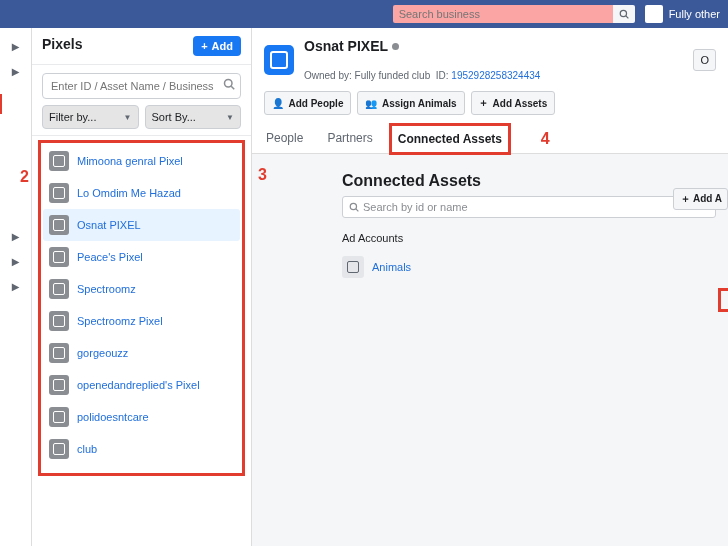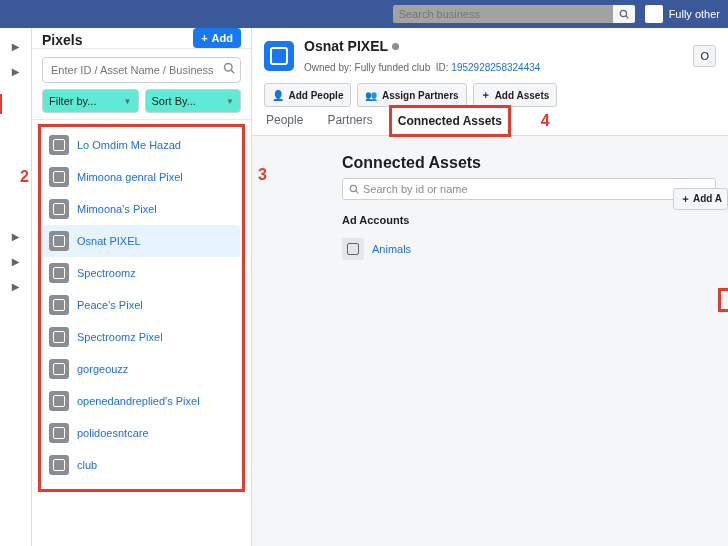--- a/index.html
+++ b/index.html
@@ -1,75 +1,75 @@
 <!DOCTYPE html>
 <html><head>
 <meta charset="utf-8">
 <style>
   * { box-sizing: border-box; margin: 0; padding: 0; font-family: Helvetica, Arial, sans-serif; }
   body { background: #f5f6f7; width: 728px; height: 546px; overflow: hidden; font-size: 12px; color: #1c1e21; }
 
   .topbar { background: #3b5998; height: 28px; display: flex; align-items: center; padding: 0 8px 0 0; color: #fff; }
   .topbar .spacer { flex: 1; }
   .searchwrap { display: flex; align-items: center; }
-  .searchwrap input { width: 220px; height: 18px; border: none; padding: 2px 6px; font-size: 11px; background: #a3a3a3; border-radius: 2px 0 0 2px; }
+  .searchwrap input { width: 220px; height: 18px; border: none; padding: 2px 6px; font-size: 11px; background: #fca5a5; border-radius: 2px 0 0 2px; }
   .searchwrap .sbtn { width: 22px; height: 18px; background: #f5f6f7; display: flex; align-items: center; justify-content: center; border-radius: 0 2px 2px 0; }
   .avatar { width: 18px; height: 18px; background: #fff; margin: 0 6px 0 10px; border-radius: 2px; }
   .uname { font-size: 11px; }
 
   .shell { display: flex; height: calc(100% - 28px); }
   .leftnav { width: 32px; background: #fff; border-right: 1px solid #ddd; display: flex; flex-direction: column; align-items: center; padding-top: 6px; position: relative; }
   .leftnav .chev { color: #606770; margin: 7px 0; font-size: 10px; }
   .leftnav .redtick { position: absolute; left: -14px; top: 66px; width: 16px; height: 20px; border: 3px solid #E23C2E; border-left: none; border-top: none; border-bottom: none; }
 
   .listcol { width: 220px; background: #fff; border-right: 1px solid #ddd; display: flex; flex-direction: column; position: relative; }
-  .listhead { display: flex; align-items: flex-end; justify-content: space-between; padding: 0 10px; border-bottom: 1px solid #e9eaeb; }
+  .listhead { display: flex; align-items: flex-start; justify-content: space-between; padding: 8px 10px; border-bottom: 1px solid #e9eaeb; }
   .listhead h2 { font-size: 14px; font-weight: 600; color: #1c1e21; }
   .addbtn { background: #1877f2; color: #fff; border-radius: 4px; padding: 4px 8px; font-size: 11px; font-weight: 600; display: flex; align-items: center; gap: 4px; }
   .filterrow { padding: 8px 10px 6px; border-bottom: 1px solid #e9eaeb; }
   .filterrow .idin { width: 100%; height: 26px; border: 1px solid #ccd0d5; border-radius: 4px; padding: 0 24px 0 8px; font-size: 11px; color: #606770; background: #fff; }
   .idinwrap { position: relative; margin-bottom: 6px; }
   .idinwrap .mag { position: absolute; right: 6px; top: 5px; color: #8a8d91; font-size: 12px; }
   .twosel { display: flex; gap: 6px; }
-  .selbox { flex: 1; height: 24px; border: 1px solid #ccd0d5; border-radius: 4px; background: #5eead4; display: flex; align-items: center; justify-content: space-between; padding: 0 6px; font-size: 11px; color: #1c1e21; }
+  .selbox { flex: 1; height: 24px; border: 1px solid #ccd0d5; border-radius: 4px; background: #e5e5e5; display: flex; align-items: center; justify-content: space-between; padding: 0 6px; font-size: 11px; color: #1c1e21; }
   .selbox .dd { color: #606770; font-size: 8px; }
 
   .pixellist { flex: 1; overflow: auto; padding: 4px 6px; position: relative; }
   .plbox { border: 3px solid #E23C2E; padding: 2px 2px 8px 2px; }
   .pitem { display: flex; align-items: center; gap: 8px; padding: 6px 6px; cursor: pointer; border-radius: 3px; }
   .pitem.sel { background: #e7f3ff; }
   .picon { width: 20px; height: 20px; background: #8a8d91; border-radius: 3px; flex-shrink: 0; position: relative; }
   .picon::after { content:""; position:absolute; inset:4px; border:1.5px solid #fff; border-radius:2px; }
   .pname { color: #216fdb; font-size: 11px; }
 
   .main { flex: 1; background: #f5f6f7; display: flex; flex-direction: column; overflow: hidden; }
   .mhead { background: #fff; padding: 10px 12px 0 12px; border-bottom: 1px solid #ddd; }
   .titlerow { display: flex; align-items: center; gap: 10px; }
   .bigicon { width: 30px; height: 30px; background: #1877f2; border-radius: 5px; position: relative; flex-shrink:0; }
   .bigicon::after { content:""; position:absolute; inset:6px; border:2px solid #fff; border-radius:3px; }
   .tinfo h1 { font-size: 14px; font-weight: 600; display:flex; align-items:center; gap:4px; }
   .dot { width:7px; height:7px; border-radius:50%; background:#8a8d91; display:inline-block; }
-  .tinfo .sub { font-size: 10px; color: #606770; margin-top: 8px; }
+  .tinfo .sub { font-size: 10px; color: #606770; margin-top: 16px; }
   .tinfo .sub .link { color: #216fdb; }
   .obtn { margin-left: auto; border:1px solid #ccd0d5; background:#f5f6f7; border-radius:3px; padding:4px 6px; font-size:11px; }
 
   .actrow { display:flex; gap:6px; margin-top:10px; }
   .actbtn { border:1px solid #ccd0d5; background:#f5f6f7; border-radius:3px; padding:4px 7px; font-size:10px; font-weight:600; display:flex; align-items:center; gap:4px; }
 
-  .tabs { display:flex; gap:20px; position:relative; }
+  .tabs { display:flex; gap:20px; margin-top:10px; position:relative; }
   .tab { padding:6px 2px 8px; font-size:12px; color:#606770; cursor:pointer; }
   .tab.active { color:#1c1e21; font-weight:600; }
   .tabhl { position:absolute; border:3px solid #E23C2E; padding:2px 4px; }
   .num4 { color:#E23C2E; font-weight:700; font-size:16px; margin-left:6px; align-self:center; }
 
   .mbody { padding: 18px 12px 12px 90px; }
   .mbody h3 { font-size:16px; font-weight:600; margin-bottom:6px; }
   .mbody .desc { font-size:11px; color:#606770; margin-bottom:10px; }
   .searchline { border:1px solid #ccd0d5; border-radius:3px; background:#fff; padding:4px 6px; display:flex; align-items:center; gap:4px; color:#8a8d91; font-size:11px; margin-bottom:14px; }
-  .adacct { font-size:11px; font-weight:700; margin-bottom:6px; }
+  .adacct { font-size:11px; font-weight:400; margin-bottom:6px; }
   .acctrow { display:flex; align-items:center; gap:8px;margin-top:12px; }
   .accticon { width:22px; height:22px; background:#e4e6ea; border-radius:3px; position:relative; }
   .accticon::after { content:""; position:absolute; inset:5px; border:1.5px solid #606770; border-radius:2px; }
   .acctname { color:#216fdb; font-size:11px; }
 
   .addasset2 { position:absolute; right:0; top:160px; border:1px solid #ccd0d5; background:#f5f6f7; border-radius:3px; padding:3px 5px 3px 7px; font-size:10px; font-weight:600; }
   .redbox-r { position:absolute; right:0; top:260px; width:10px; height:24px; border:3px solid #E23C2E; border-right:none; }
 
   .annot { position:absolute; color:#E23C2E; font-weight:700; font-size:16px; }
   .a2 { left: 20px; top: 168px; }
@@ -130,41 +130,37 @@
         <div class="selbox">
             <span>Sort By...</span>
             <span class="dd">▼</span>
           </div>
       </div>
     </div>
     <div class="pixellist">
       <div class="plbox" id="pixel-list-box">
           <div class="pitem">
             <div class="picon"></div>
+            <div class="pname">Mimoona genral Pixel</div>
+          </div>
+          <div class="pitem">
+            <div class="picon"></div>
             <div class="pname">Lo Omdim Me Hazad</div>
           </div>
-          <div class="pitem">
-            <div class="picon"></div>
-            <div class="pname">Mimoona genral Pixel</div>
-          </div>
-          <div class="pitem">
-            <div class="picon"></div>
-            <div class="pname">Mimoona's Pixel</div>
-          </div>
           <div class="pitem sel">
             <div class="picon"></div>
             <div class="pname">Osnat PIXEL</div>
           </div>
           <div class="pitem">
             <div class="picon"></div>
+            <div class="pname">Peace's Pixel</div>
+          </div>
+          <div class="pitem">
+            <div class="picon"></div>
             <div class="pname">Spectroomz</div>
-          </div>
-          <div class="pitem">
-            <div class="picon"></div>
-            <div class="pname">Peace's Pixel</div>
           </div>
           <div class="pitem">
             <div class="picon"></div>
             <div class="pname">Spectroomz Pixel</div>
           </div>
           <div class="pitem">
             <div class="picon"></div>
             <div class="pname">gorgeouzz</div>
           </div>
           <div class="pitem">
@@ -198,21 +194,21 @@
         </div>
         <div class="obtn">O</div>
       </div>
       <div class="actrow">
         <div class="actbtn">
             <span>👤</span>
             <span>Add People</span>
           </div>
         <div class="actbtn">
             <span>👥</span>
-            <span>Assign Partners</span>
+            <span>Assign Animals</span>
           </div>
         <div class="actbtn">
             <span>＋</span>
             <span>Add Assets</span>
           </div>
       </div>
       <div class="tabs">
         <div class="tab">People</div>
         <div class="tab">Partners</div>
         <div style="position:relative">

